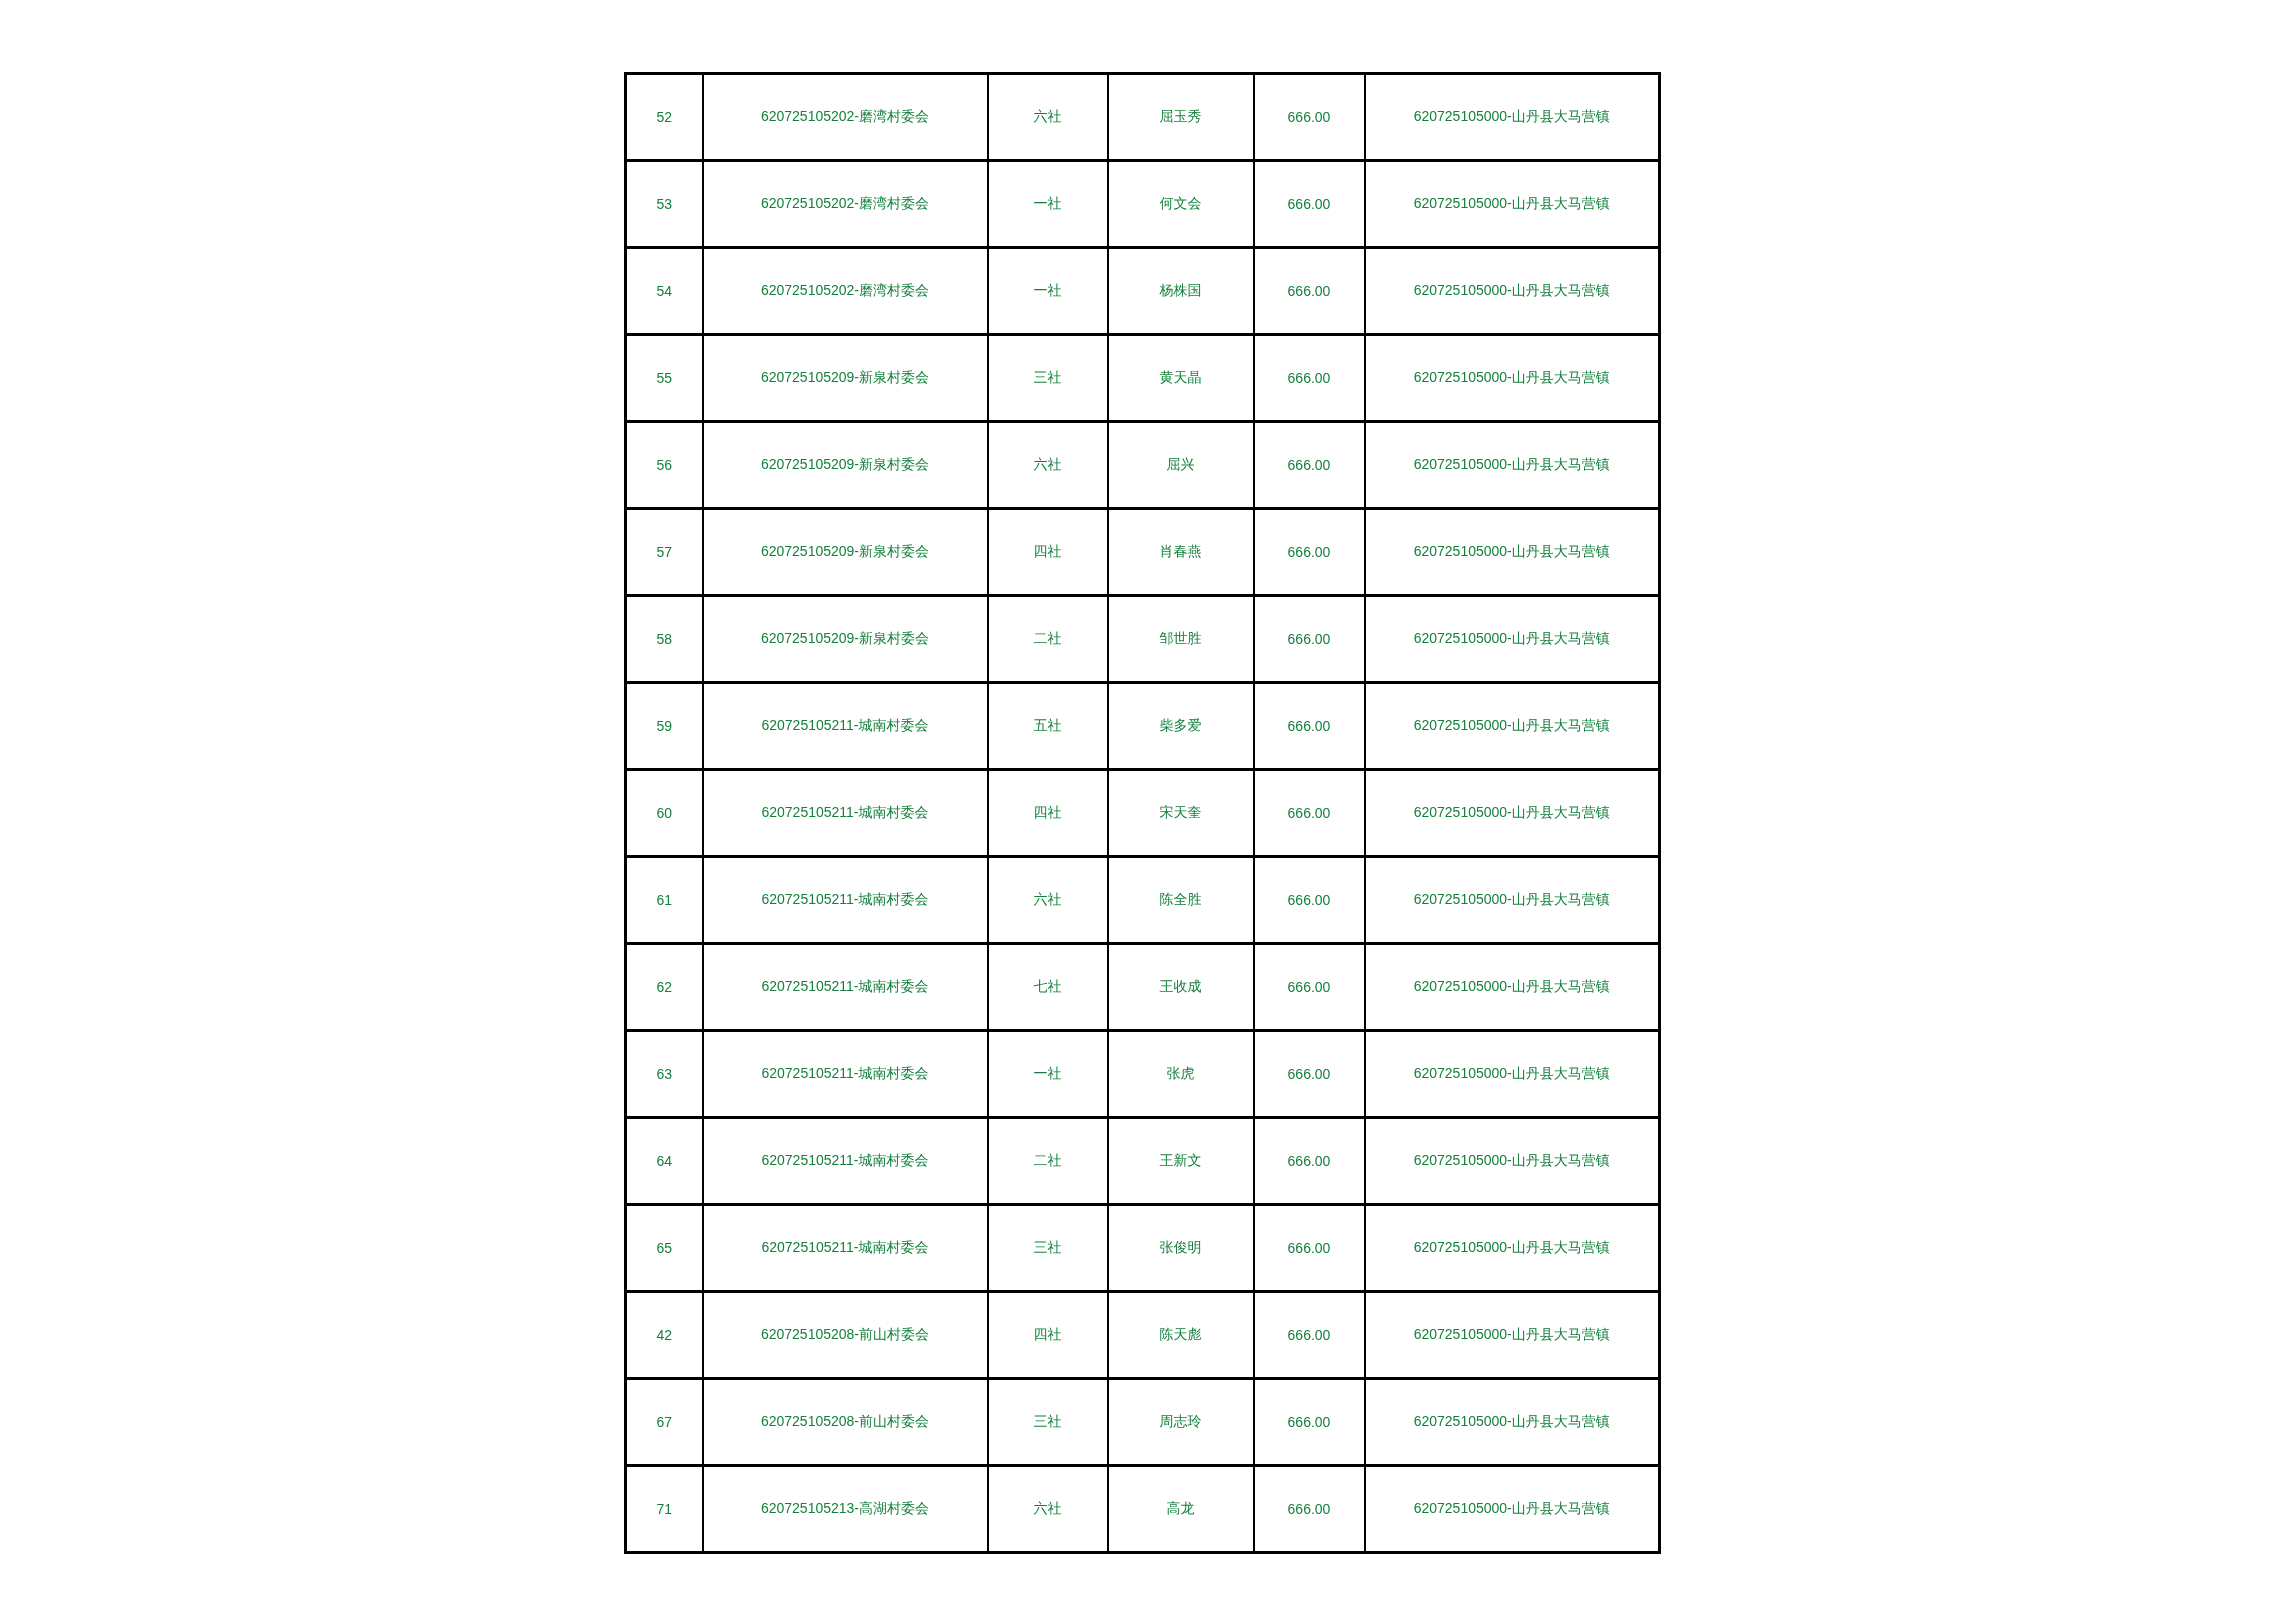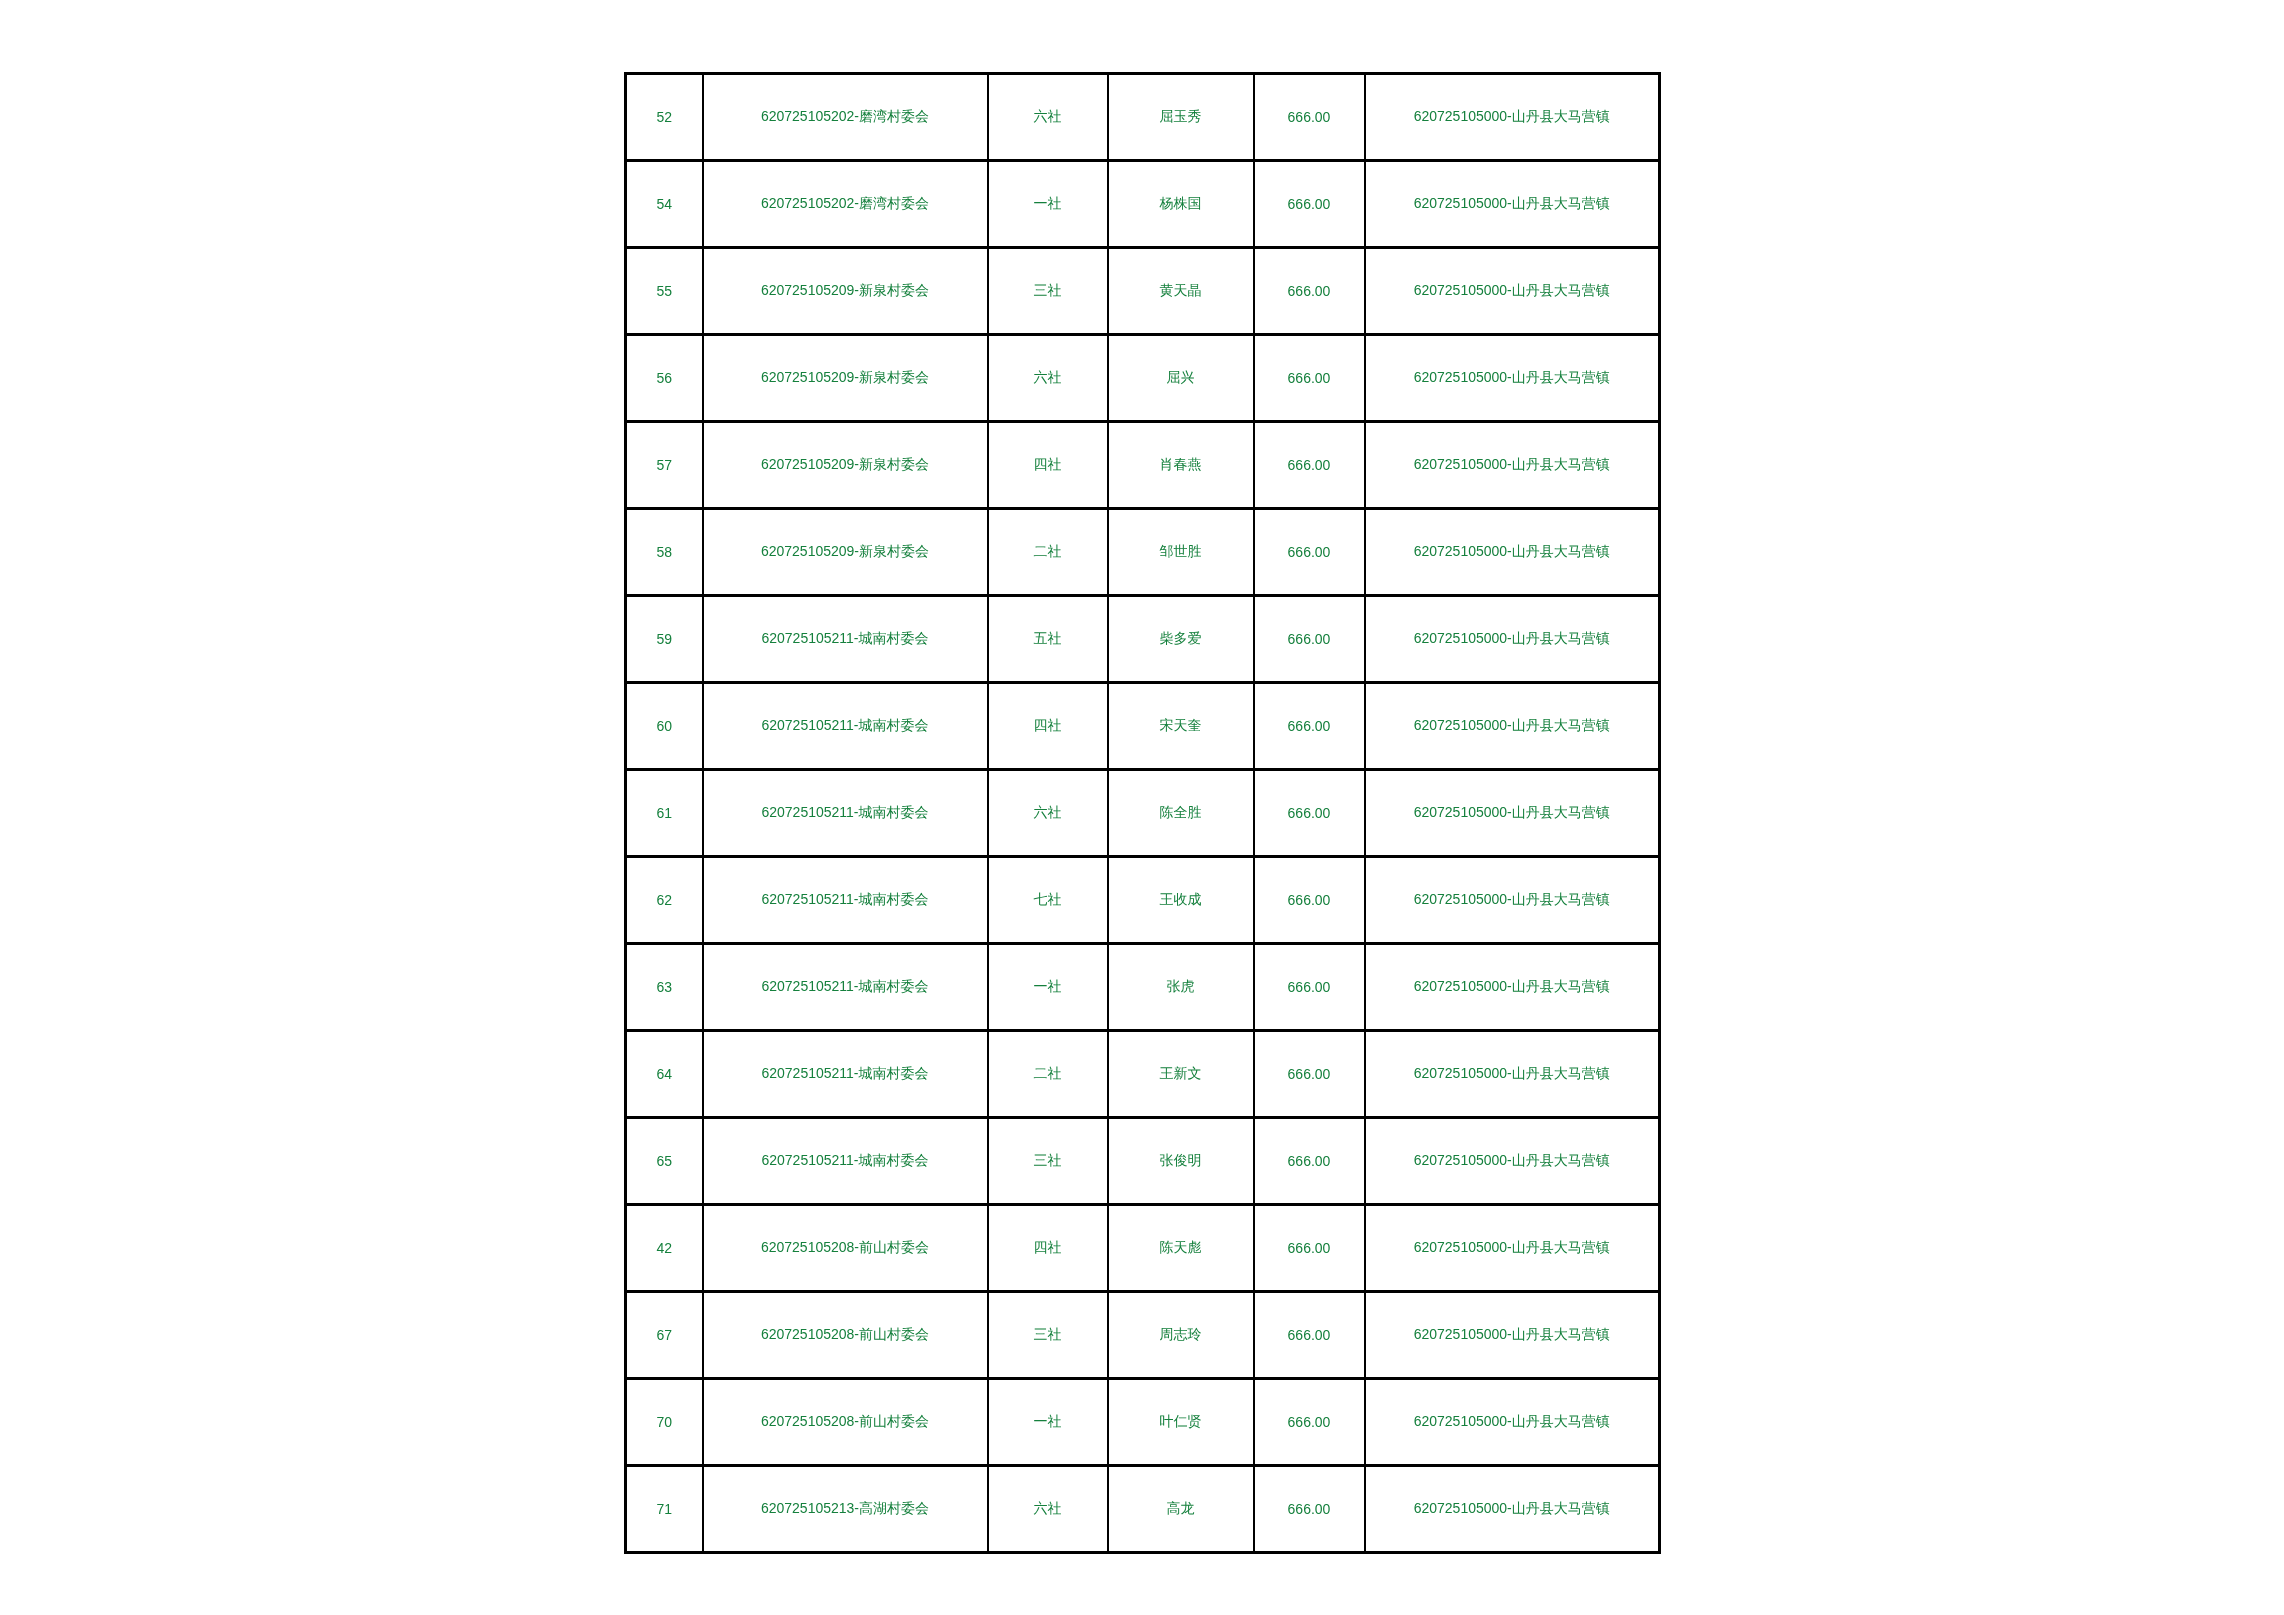--- a/index.html
+++ b/index.html
@@ -64,20 +64,28 @@
     <tbody id="roster-body">
         <tr>
     <td>52</td>
     <td>620725105202-磨湾村委会</td>
     <td>六社</td>
     <td>屈玉秀</td>
     <td>666.00</td>
     <td>620725105000-山丹县大马营镇</td>
   </tr>
         <tr>
+    <td>53</td>
+    <td>620725105202-磨湾村委会</td>
+    <td>一社</td>
+    <td>何文会</td>
+    <td>666.00</td>
+    <td>620725105000-山丹县大马营镇</td>
+  </tr>
+        <tr>
     <td>54</td>
     <td>620725105202-磨湾村委会</td>
     <td>一社</td>
     <td>杨株国</td>
     <td>666.00</td>
     <td>620725105000-山丹县大马营镇</td>
   </tr>
         <tr>
     <td>55</td>
     <td>620725105209-新泉村委会</td>
@@ -172,28 +180,20 @@
     <td>四社</td>
     <td>陈天彪</td>
     <td>666.00</td>
     <td>620725105000-山丹县大马营镇</td>
   </tr>
         <tr>
     <td>67</td>
     <td>620725105208-前山村委会</td>
     <td>三社</td>
     <td>周志玲</td>
-    <td>666.00</td>
-    <td>620725105000-山丹县大马营镇</td>
-  </tr>
-        <tr>
-    <td>70</td>
-    <td>620725105208-前山村委会</td>
-    <td>一社</td>
-    <td>叶仁贤</td>
     <td>666.00</td>
     <td>620725105000-山丹县大马营镇</td>
   </tr>
         <tr>
     <td>71</td>
     <td>620725105213-高湖村委会</td>
     <td>六社</td>
     <td>高龙</td>
     <td>666.00</td>
     <td>620725105000-山丹县大马营镇</td>

